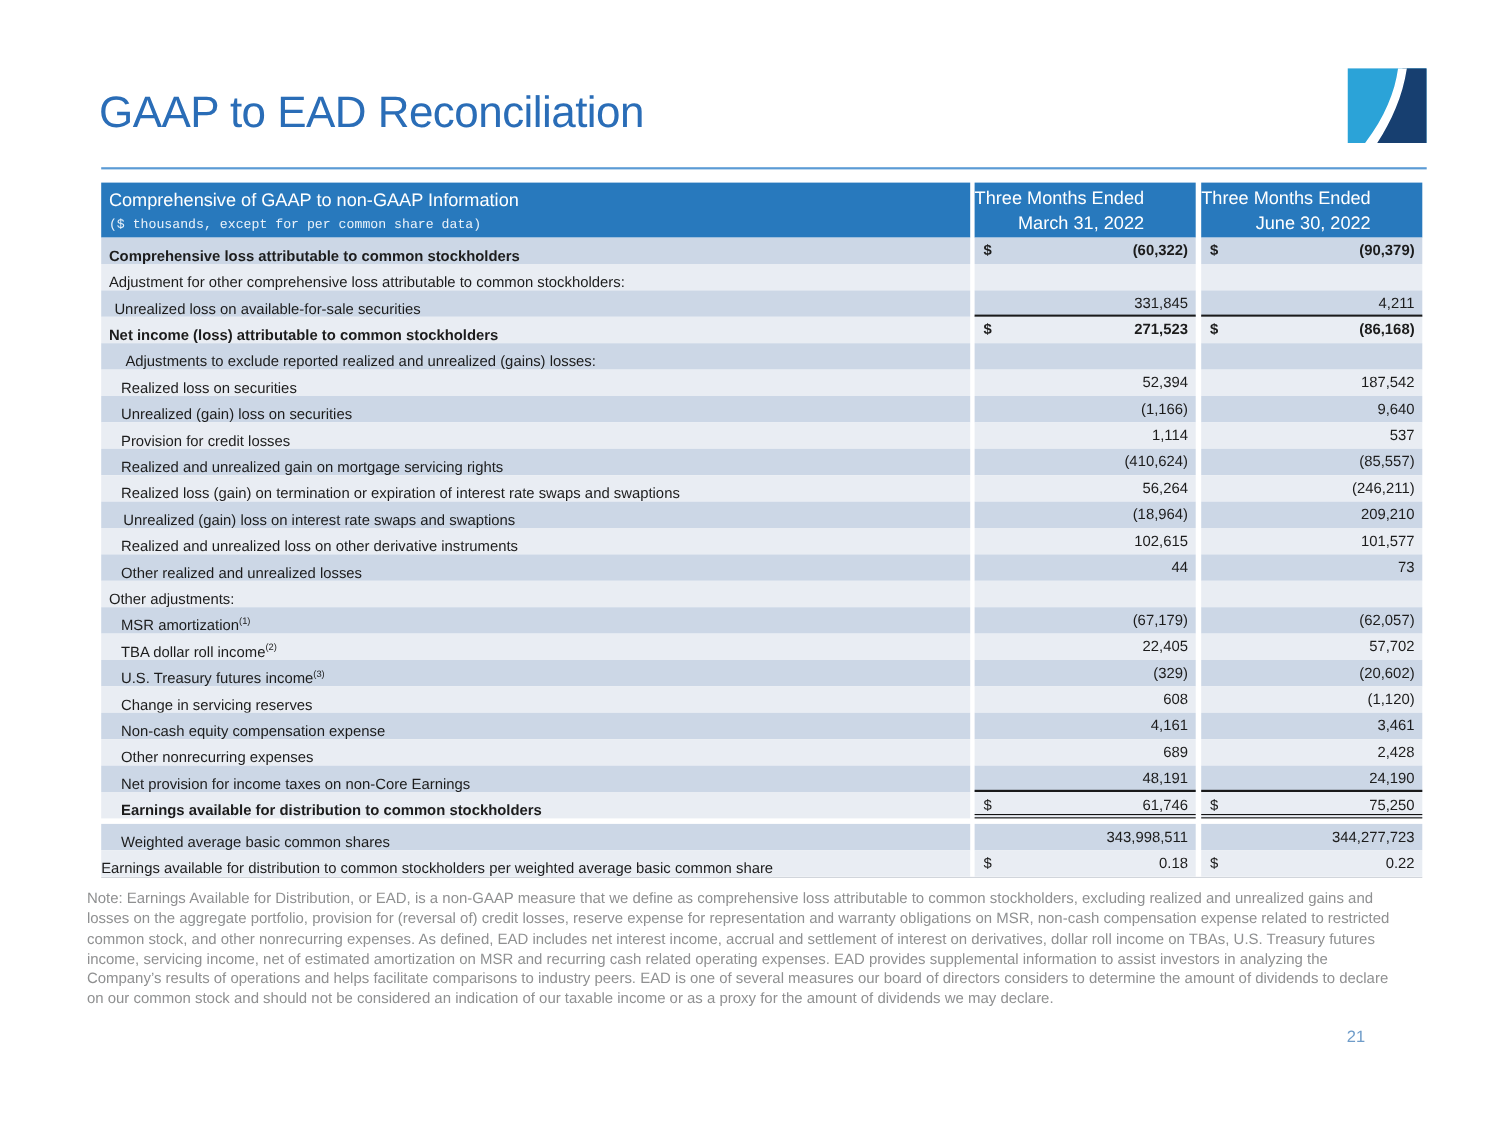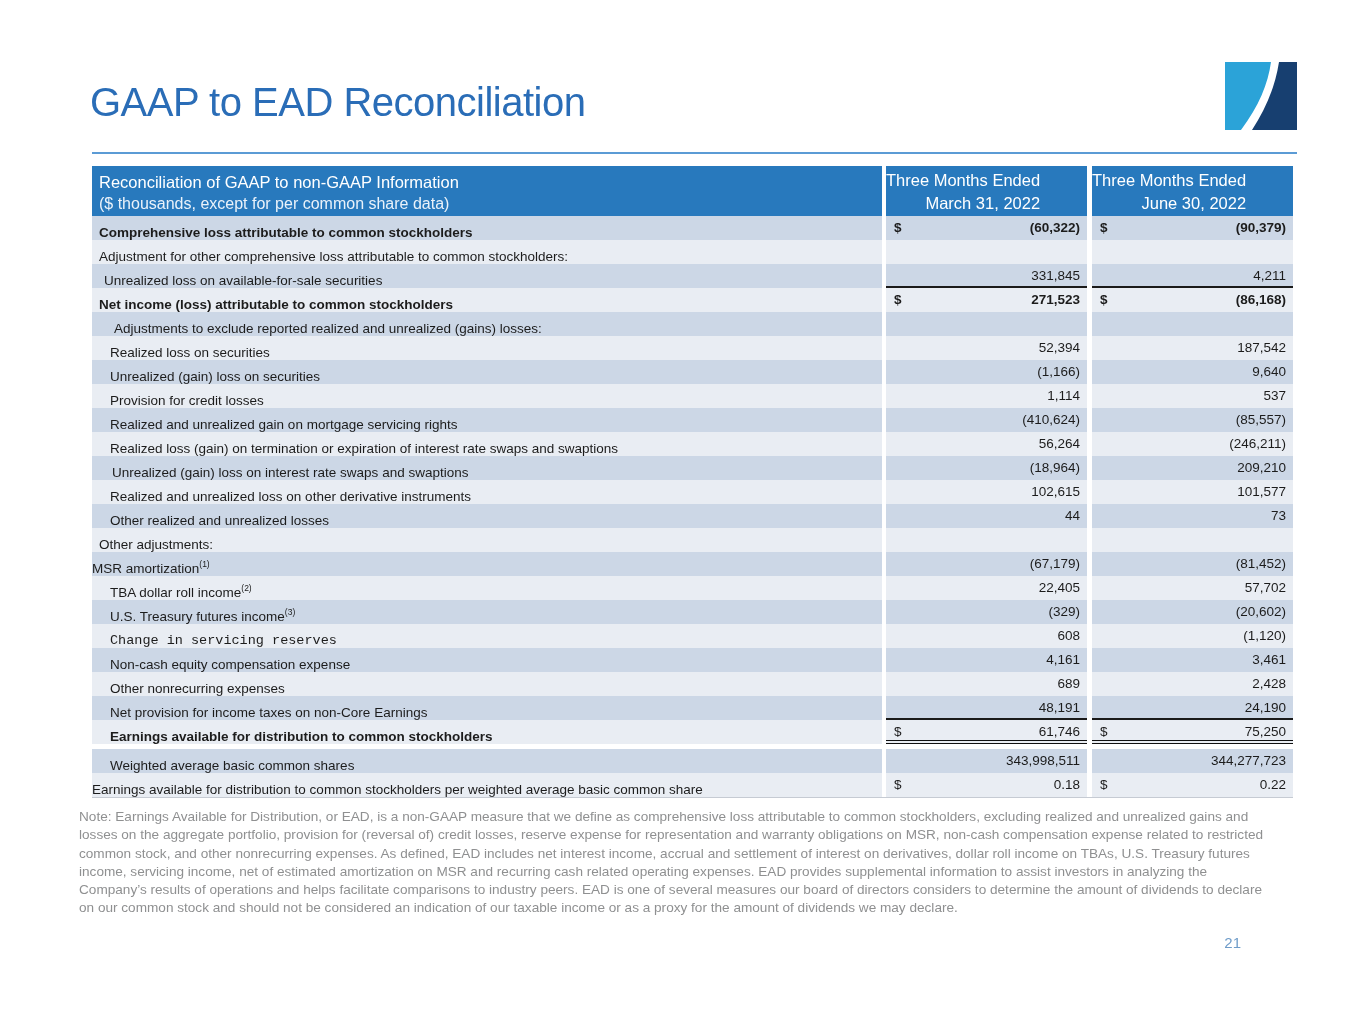--- a/index.html
+++ b/index.html
@@ -38,21 +38,21 @@
   .cell { flex: 0 0 auto; }
   .c-label { width: 790px; margin-right: 4px; }
   .c-val   { width: 201px; }
   .c-val1  { margin-right: 5px; }
 
   
   .thead { display: flex; height: 50px; }
   .thead .cell { background: #2879bd; color: #ffffff; }
   .thead .c-label { padding: 4px 8px 4px 7px; }
   .thead-title { font-size: 16.5px; line-height: 25px; }
-  .thead-sub   { font-size: 16px;   line-height: 18px; color: #eaf2fa; }
+  .thead-sub   { font-size: 12px;   line-height: 18px; color: #eaf2fa; font-family: Liberation Mono, monospace; }
   .thead .c-val {
     text-align: right; padding: 3px 8px 0 0;
     font-size: 16.5px; line-height: 22.5px;
   }
 
   
   .tbody .trow { height: 24px; line-height: 24px; }
   .tbody .trow.gap-before { margin-top: 5px; }
   .dark  > .cell { background: #ccd7e6; }
   .light > .cell { background: #e9edf3; }
@@ -87,21 +87,21 @@
     <rect x="0" y="0" width="72" height="68" fill="#2ba3d8"></rect>
     <path d="M50,0 L72,0 L72,68 L20,68 C38,46 47,20 50,0 Z" fill="#173f70"></path>
     <path d="M16,68 C34,44 43,22 46,0 L54,0 C50,26 40,48 27,68 Z" fill="#ffffff"></path>
   </svg>
 
   <div class="title-divider"></div>
 
   <div class="recon-table">
     <div class="thead">
       <div class="cell c-label">
-        <div class="thead-title">Reconciliation of GAAP to non-GAAP Information</div>
+        <div class="thead-title">Comprehensive of GAAP to non-GAAP Information</div>
         <div class="thead-sub">($ thousands, except for per common share data)</div>
       </div>
       <div class="cell c-val c-val1">
         <div style="display:block">
           <div>Three Months Ended</div>
           <div>March 31, 2022</div>
         </div>
       </div>
       <div class="cell c-val">
         <div style="display:block">
@@ -259,28 +259,28 @@
       <div class="cell c-val c-val1">
             <span class="cur"></span>
             <span class="num"></span>
           </div>
       <div class="cell c-val">
             <span class="cur"></span>
             <span class="num"></span>
           </div>
     </div>
         <div class="trow dark">
-      <div class="cell c-label" style=""><span>MSR amortization</span><sup>(1)</sup></div>
+      <div class="cell c-label" style="padding-left: 18px;"><span>MSR amortization</span><sup>(1)</sup></div>
       <div class="cell c-val c-val1">
             <span class="cur"></span>
             <span class="num">(67,179)</span>
           </div>
       <div class="cell c-val">
             <span class="cur"></span>
-            <span class="num">(81,452)</span>
+            <span class="num">(62,057)</span>
           </div>
     </div>
         <div class="trow light">
       <div class="cell c-label" style="padding-left: 18px;"><span>TBA dollar roll income</span><sup>(2)</sup></div>
       <div class="cell c-val c-val1">
             <span class="cur"></span>
             <span class="num">22,405</span>
           </div>
       <div class="cell c-val">
             <span class="cur"></span>
@@ -292,21 +292,21 @@
       <div class="cell c-val c-val1">
             <span class="cur"></span>
             <span class="num">(329)</span>
           </div>
       <div class="cell c-val">
             <span class="cur"></span>
             <span class="num">(20,602)</span>
           </div>
     </div>
         <div class="trow light">
-      <div class="cell c-label" style="padding-left: 18px; font-family: Liberation Mono, monospace;"><span>Change in servicing reserves</span><sup></sup></div>
+      <div class="cell c-label" style="padding-left: 18px;"><span>Change in servicing reserves</span><sup></sup></div>
       <div class="cell c-val c-val1">
             <span class="cur"></span>
             <span class="num">608</span>
           </div>
       <div class="cell c-val">
             <span class="cur"></span>
             <span class="num">(1,120)</span>
           </div>
     </div>
         <div class="trow dark">

